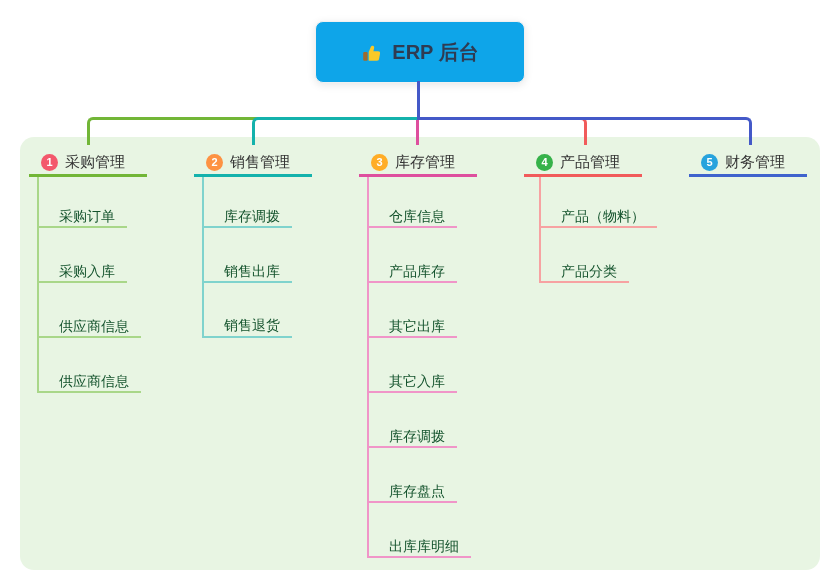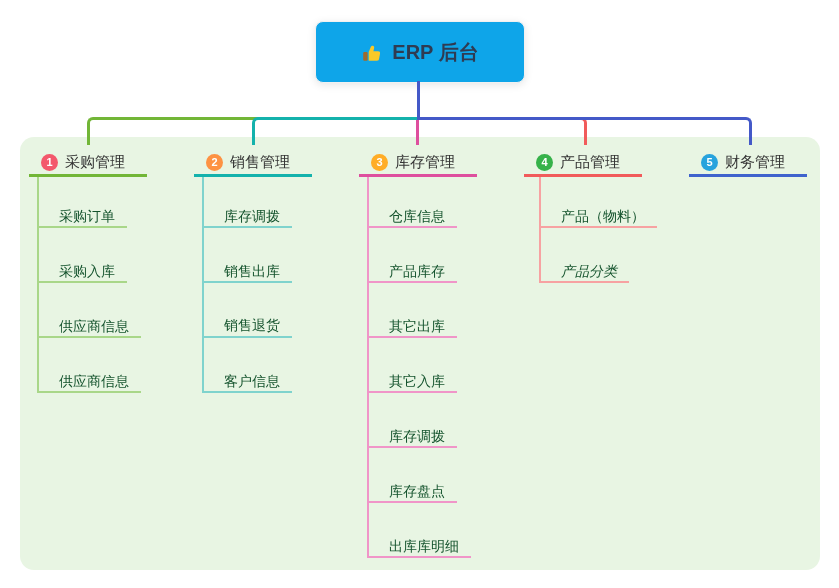--- a/index.html
+++ b/index.html
@@ -79,21 +79,20 @@
 
   <div>
     <div class="branch-header" style="left: 194px; border-bottom-color: rgb(20, 178, 172);">
       <span class="badge" style="background: rgb(253, 146, 67);">2</span>
       <span class="branch-label">销售管理</span>
     </div>
     <div class="children" style="left: 202px; border-left-color: rgb(127, 211, 205);">
           <div class="child" style="border-bottom-color: rgb(127, 211, 205);">库存调拨</div>
           <div class="child" style="border-bottom-color: rgb(127, 211, 205);">销售出库</div>
           <div class="child" style="border-bottom-color: rgb(127, 211, 205); font-family: Liberation Mono, monospace;">销售退货</div>
-          <div class="child" style="border-bottom-color: rgb(127, 211, 205);">客户信息</div>
         </div>
   </div>
 
   <div>
     <div class="branch-header" style="left: 359px; border-bottom-color: rgb(222, 79, 158);">
       <span class="badge" style="background: rgb(255, 173, 38);">3</span>
       <span class="branch-label">库存管理</span>
     </div>
     <div class="children" style="left: 367px; border-left-color: rgb(240, 149, 200);">
           <div class="child" style="border-bottom-color: rgb(240, 149, 200);">仓库信息</div>
@@ -106,21 +105,21 @@
         </div>
   </div>
 
   <div>
     <div class="branch-header" style="left: 524px; border-bottom-color: rgb(241, 91, 91);">
       <span class="badge" style="background: rgb(54, 178, 74);">4</span>
       <span class="branch-label">产品管理</span>
     </div>
     <div class="children" style="left: 539px; border-left-color: rgb(247, 162, 162);">
           <div class="child" style="border-bottom-color: rgb(247, 162, 162);">产品（物料）</div>
-          <div class="child" style="border-bottom-color: rgb(247, 162, 162); font-style: italic;">产品分类</div>
+          <div class="child" style="border-bottom-color: rgb(247, 162, 162);">产品分类</div>
         </div>
   </div>
 
   <div>
     <div class="branch-header" style="left: 689px; border-bottom-color: rgb(63, 99, 205);">
       <span class="badge" style="background: rgb(39, 163, 221);">5</span>
       <span class="branch-label">财务管理</span>
     </div>
     <div class="children" style="left: 697px; border-left-color: rgb(157, 175, 227);">
         </div>

